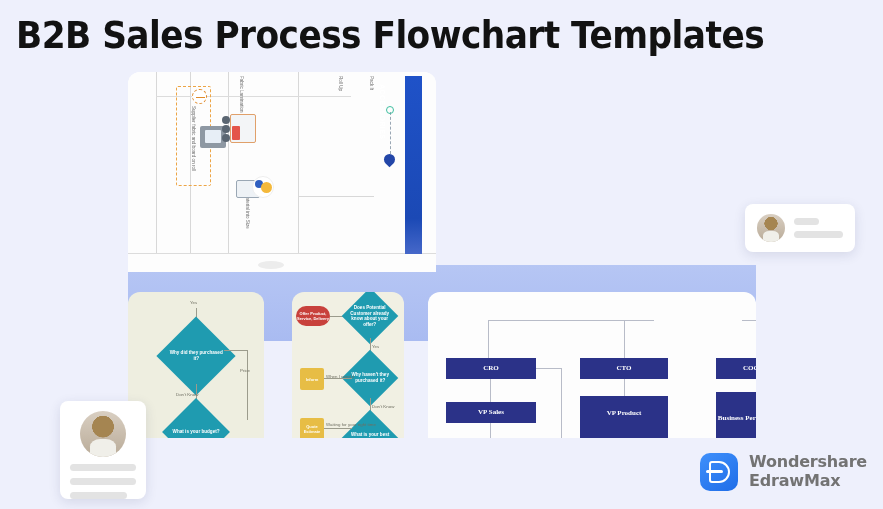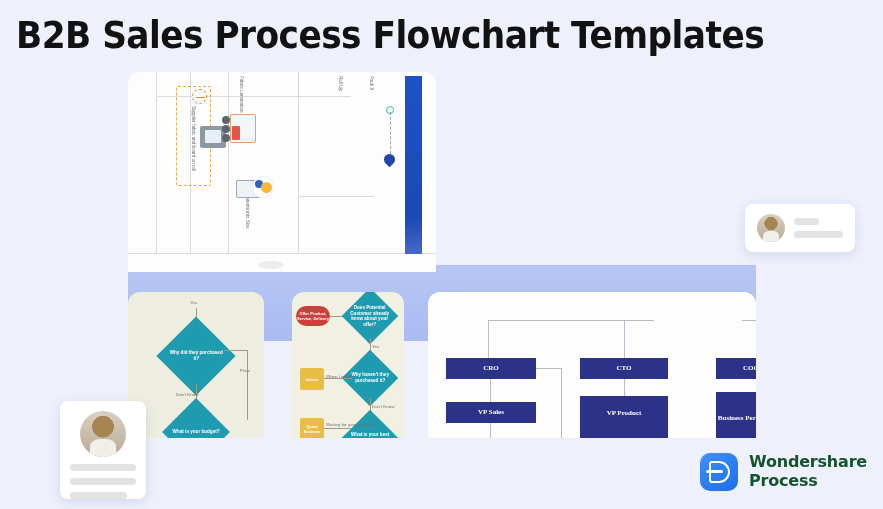--- a/index.html
+++ b/index.html
@@ -412,21 +412,21 @@
   .brand-mark .d-bar {
     position: absolute;
     left: 6px; top: 17px;
     width: 17px; height: 2.6px;
     background: #ffffff;
     border-radius: 2px;
   }
   .brand-text {
     font-size: 16px;
     font-weight: 700;
-    color: #14532d;
+    color: #737373;
     line-height: 1.18;
     font-family: "DejaVu Sans", sans-serif;
     letter-spacing: -0.2px;
   }
 </style>
 </head>
 <body>
 
 <div class="page-title">B2B Sales Process Flowchart Templates</div>
 
@@ -593,15 +593,15 @@
 
 </div>
 
 <div class="brand">
   <div class="brand-mark">
     <div class="d-outer"></div>
     <div class="d-bar"></div>
   </div>
   <div class="brand-text">
     <div>Wondershare</div>
-    <div>Process</div>
+    <div>EdrawMax</div>
   </div>
 </div>
 
 </body></html>

